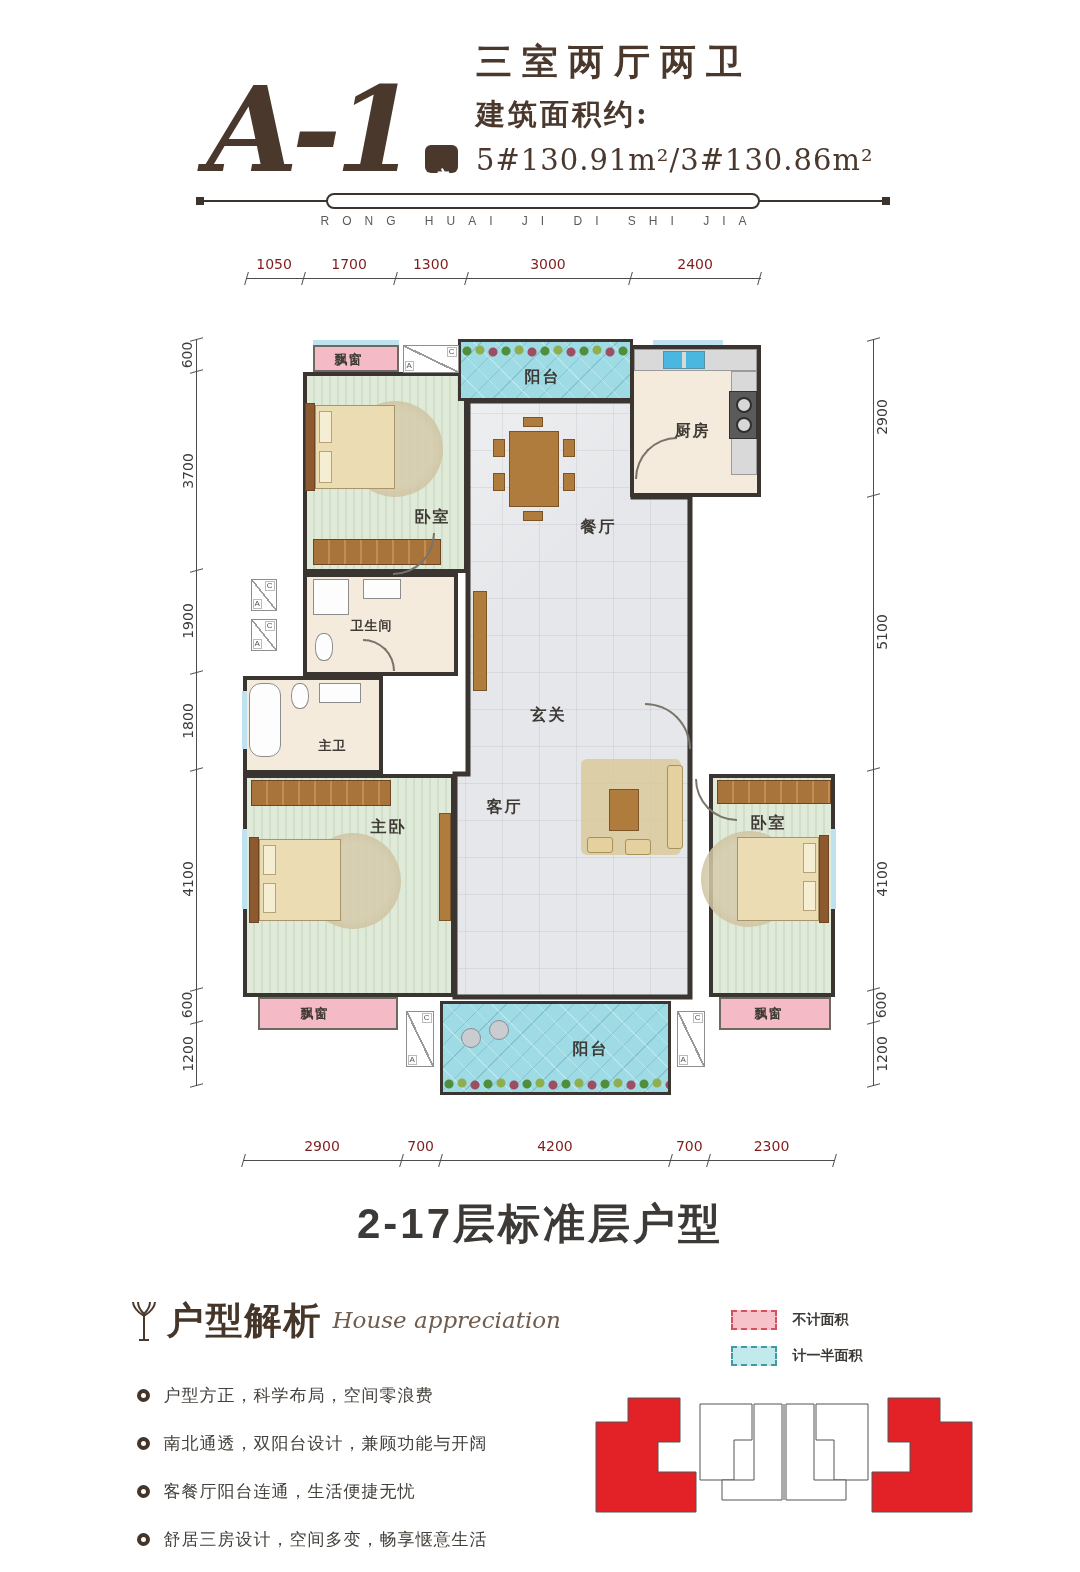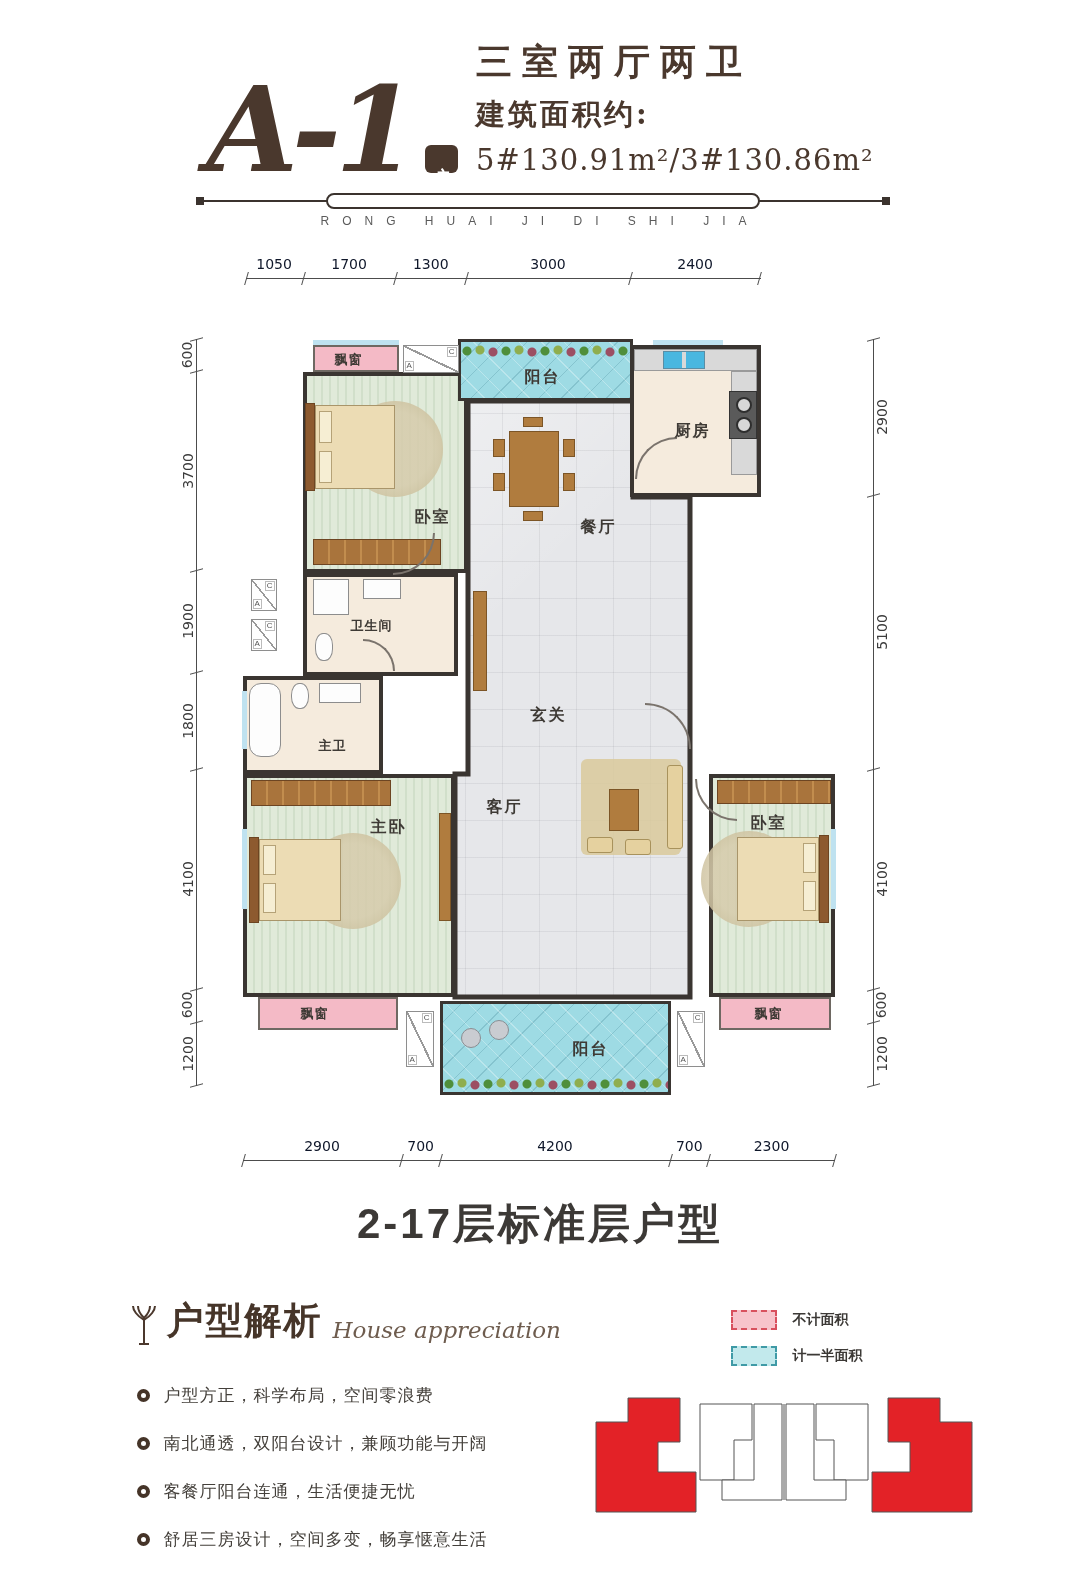--- a/index.html
+++ b/index.html
@@ -24,21 +24,21 @@
   .divider .pill{position:absolute;left:128px;right:128px;top:-7px;height:12px;background:#fff;
                  border:2px solid #3b332e;border-radius:8px;}
   .brand-letters{position:absolute;left:0;top:214px;width:100%;text-align:center;
                  font-size:12px;letter-spacing:13px;color:#5b5b5b;}
 
   
   .dimh{position:absolute;display:flex;height:30px;}
   .dimh .track{position:absolute;left:0;right:0;bottom:7px;height:1px;background:#4c4c4c;}
   .dimh .seg{position:relative;flex-basis:0;}
   .dimh .seg .t{position:absolute;top:0;left:0;width:100%;text-align:center;
-                font-size:14px;color:#0f172a;font-family:"DejaVu Sans",sans-serif;}
+                font-size:14px;color:#7f1d1d;font-family:"DejaVu Sans",sans-serif;}
   .dimh .seg:before{content:"";position:absolute;left:0;bottom:1px;width:1px;height:13px;background:#4c4c4c;transform:skewX(-16deg);}
   .dimh .seg:last-child:after{content:"";position:absolute;right:0;bottom:1px;width:1px;height:13px;background:#4c4c4c;transform:skewX(-16deg);}
   .dimv{position:absolute;display:flex;flex-direction:column;width:30px;}
   .dimv .track{position:absolute;top:0;bottom:0;width:1px;background:#4c4c4c;}
   .dimv.vleft .track{right:6px;} .dimv.vright .track{left:6px;}
   .dimv .seg{position:relative;flex-basis:0;display:flex;align-items:center;justify-content:center;}
   .dimv .seg .t{transform:rotate(-90deg);font-size:14px;color:#3c3c3c;white-space:nowrap;font-family:"DejaVu Sans",sans-serif;}
   .dimv .seg:before{content:"";position:absolute;top:0;height:1px;width:13px;background:#4c4c4c;transform:skewY(-16deg);}
   .dimv .seg:last-child:after{content:"";position:absolute;bottom:0;height:1px;width:13px;background:#4c4c4c;transform:skewY(-16deg);}
   .dimv.vleft .seg:before,.dimv.vleft .seg:last-child:after{right:0;}
@@ -89,21 +89,21 @@
   .acbox .a{left:1px;bottom:1px;} .acbox .c{right:1px;top:1px;}
   .arc{position:absolute;border:2px solid #7a736c;z-index:4;background:transparent;}
   .arc.br{border-left:none;border-top:none;border-radius:0 0 100% 0;}
   .arc.tl{border-right:none;border-bottom:none;border-radius:100% 0 0 0;}
   .arc.tr{border-left:none;border-bottom:none;border-radius:0 100% 0 0;}
   .arc.bl{border-right:none;border-top:none;border-radius:0 0 0 100%;}
 
   
   .caption{position:absolute;left:0;top:1196px;width:100%;text-align:center;
            font-size:42px;font-weight:bold;color:#3c3936;letter-spacing:3px;}
-  .analysis-hd{position:absolute;left:126px;top:1296px;display:flex;align-items:flex-end;}
+  .analysis-hd{position:absolute;left:126px;top:1296px;display:flex;align-items:center;}
   .analysis-title{font-family:"DejaVu Serif",serif;font-weight:bold;font-size:37px;color:#463529;letter-spacing:2px;margin-left:8px;}
   .analysis-sub{font-family:"DejaVu Serif",serif;font-style:italic;font-size:23px;color:#6e5c4e;margin:0 0 3px 10px;}
   .bullets{position:absolute;left:134px;top:1384px;list-style:none;margin:0;padding:0;}
   .bullets li{display:flex;align-items:center;margin-bottom:25px;font-size:17px;color:#44403b;letter-spacing:1px;}
   .dot{flex:0 0 13px;width:13px;height:13px;border-radius:50%;border:4px solid #453428;background:#fff;box-sizing:border-box;margin-right:14px;}
   .legend{position:absolute;left:728px;top:1310px;}
   .legend .lrow{display:flex;align-items:center;margin-bottom:16px;}
   .lsw{width:46px;height:20px;box-sizing:border-box;margin-right:16px;}
   .lsw.pink{background:#f7c3cb;border:2px dashed #d8505e;}
   .lsw.cyan{background:#c2e9ec;border:2px dashed #3f9aa6;}

